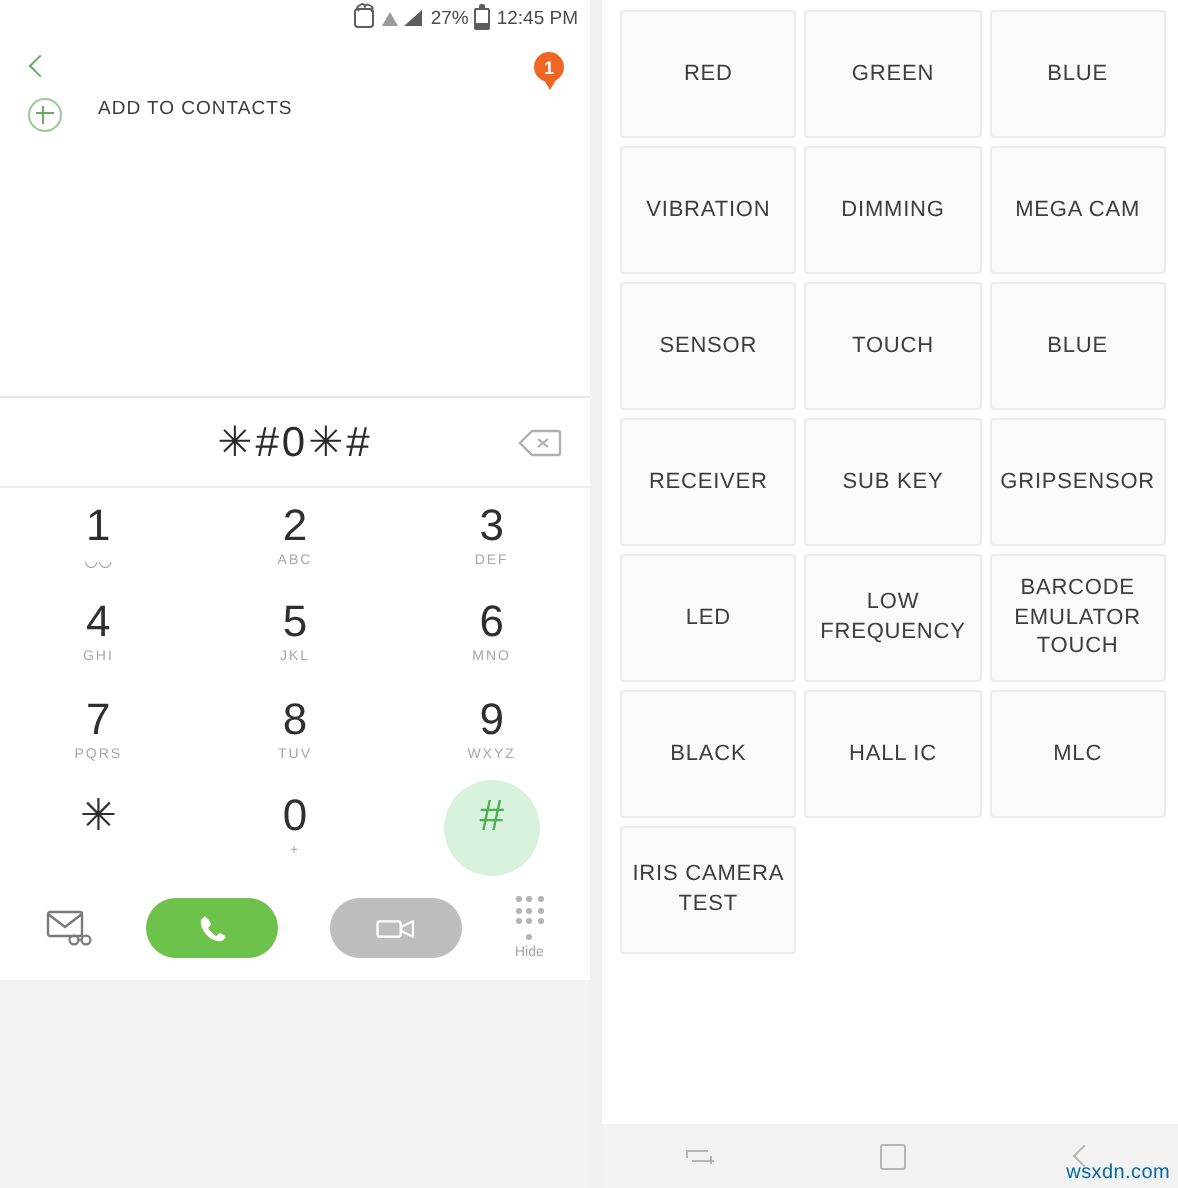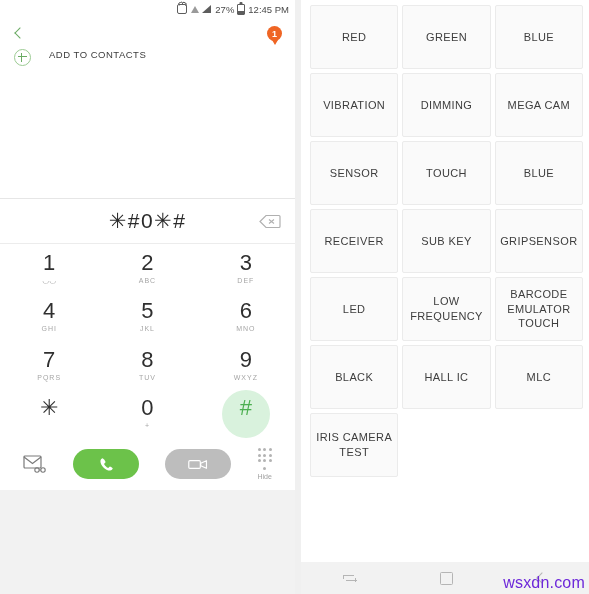--- a/index.html
+++ b/index.html
@@ -358,22 +358,22 @@
     content: ""; position: absolute;
     left: 2px; top: 2px;
     width: 7px; height: 7px;
     border-left: 1.4px solid #b5b5b5;
     border-top: 1.4px solid #b5b5b5;
     transform: rotate(-45deg);
   }
   .watermark {
     position: absolute;
     right: 4px; bottom: 2px;
-    font-size: 16px;
-    color: #6d28d9;
+    font-size: 10px;
+    color: #0369a1;
     letter-spacing: 0.2px;
     font-family: "Liberation Sans", sans-serif;
   }
 </style>
 </head>
 <body>
 
 <div class="screen">
 
   <div class="phone-panel">

